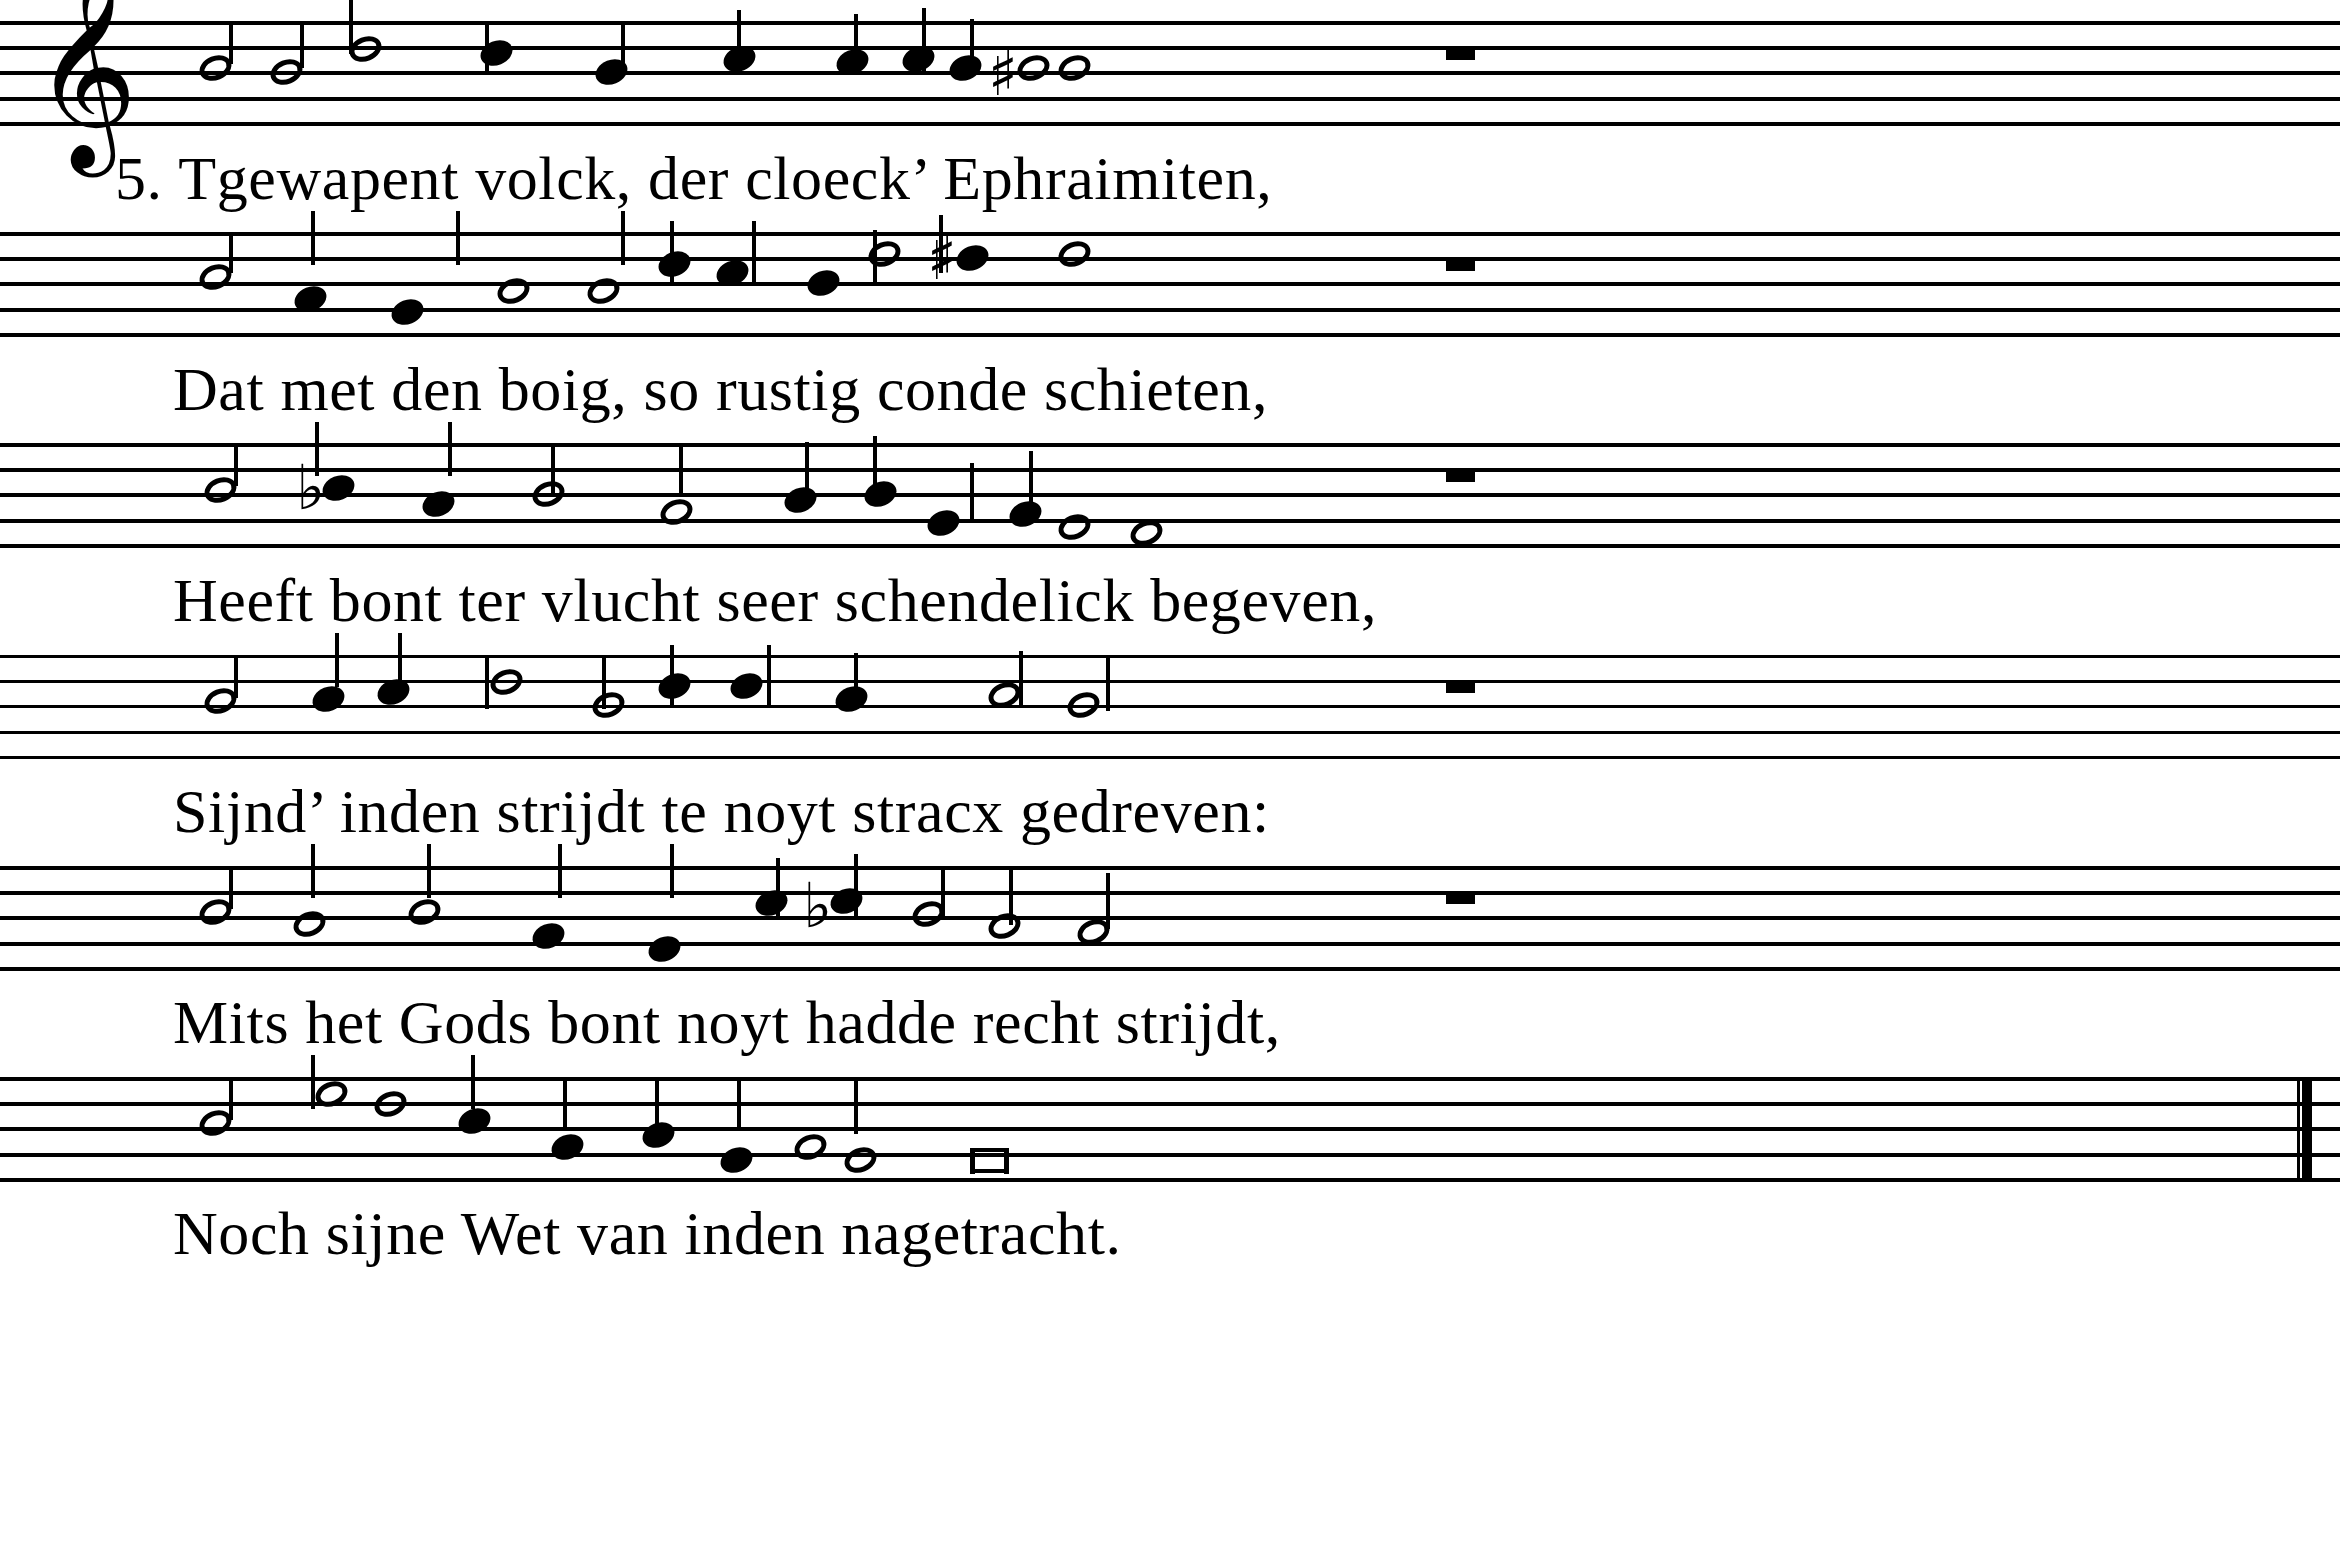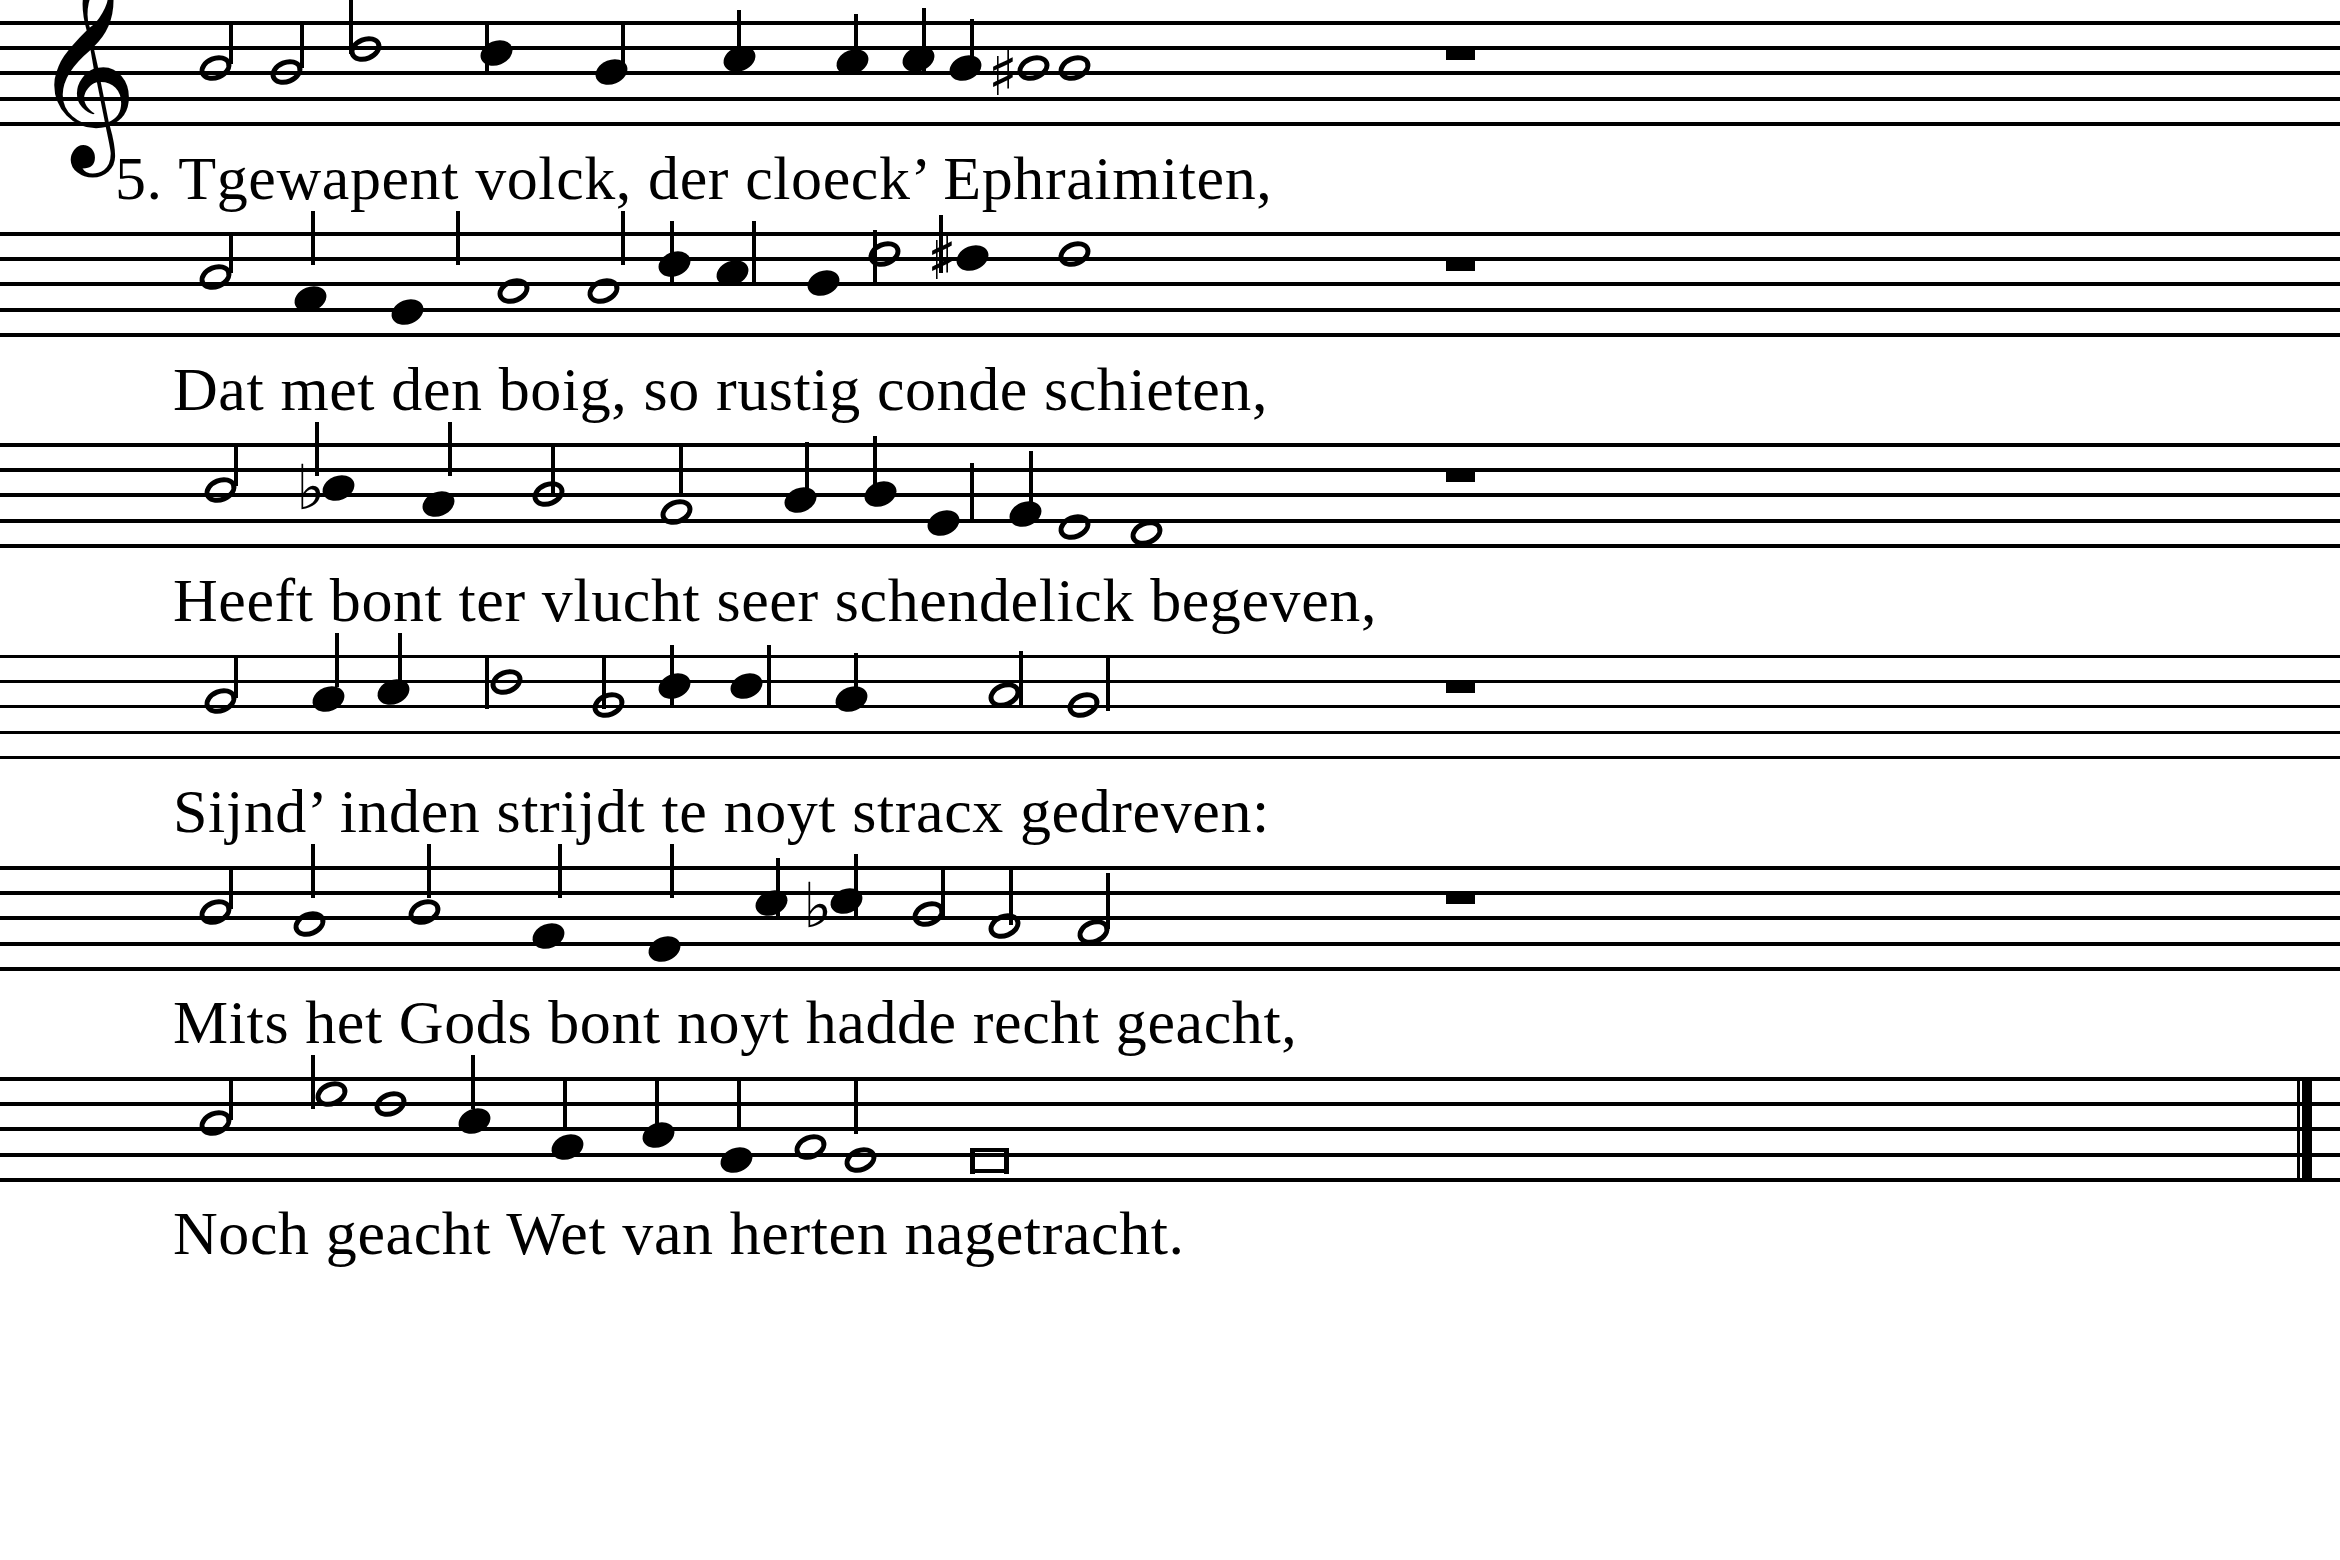--- a/index.html
+++ b/index.html
@@ -397,21 +397,21 @@
 
       <div class="note open" style="left:912px;top:58px;"></div>
 
       <div class="note open" style="left:988px;top:70px;"></div>
 
       <div class="note open" style="left:1077px;top:76px;"></div>
 
       <div class="rest" style="left:1446px;top:47px;"></div>
     </div>
     <div class="lyric">
-      <span>Mits het Gods bont noyt hadde recht geacht,</span>
+      <span>Mits het Gods bont noyt hadde recht strijdt,</span>
     </div>
   </div>
 
   <div class="system">
     <div class="staff">
       <div class="lines">
           <i></i>
           <i></i>
           <i></i>
           <i></i>
@@ -442,18 +442,18 @@
 
       <div class="note open" style="left:794px;top:80px;"></div>
 
       <div class="note open" style="left:844px;top:93px;"></div>
 
       <div class="brevis" style="left:970px;top:93px;"></div>
 
       <div class="finalbar" style="right:29px;"></div>
     </div>
     <div class="lyric">
-      <span>Noch geacht Wet van herten nagetracht.</span>
+      <span>Noch sijne Wet van inden nagetracht.</span>
     </div>
   </div>
 
 </div>
 
 
 </body></html>

